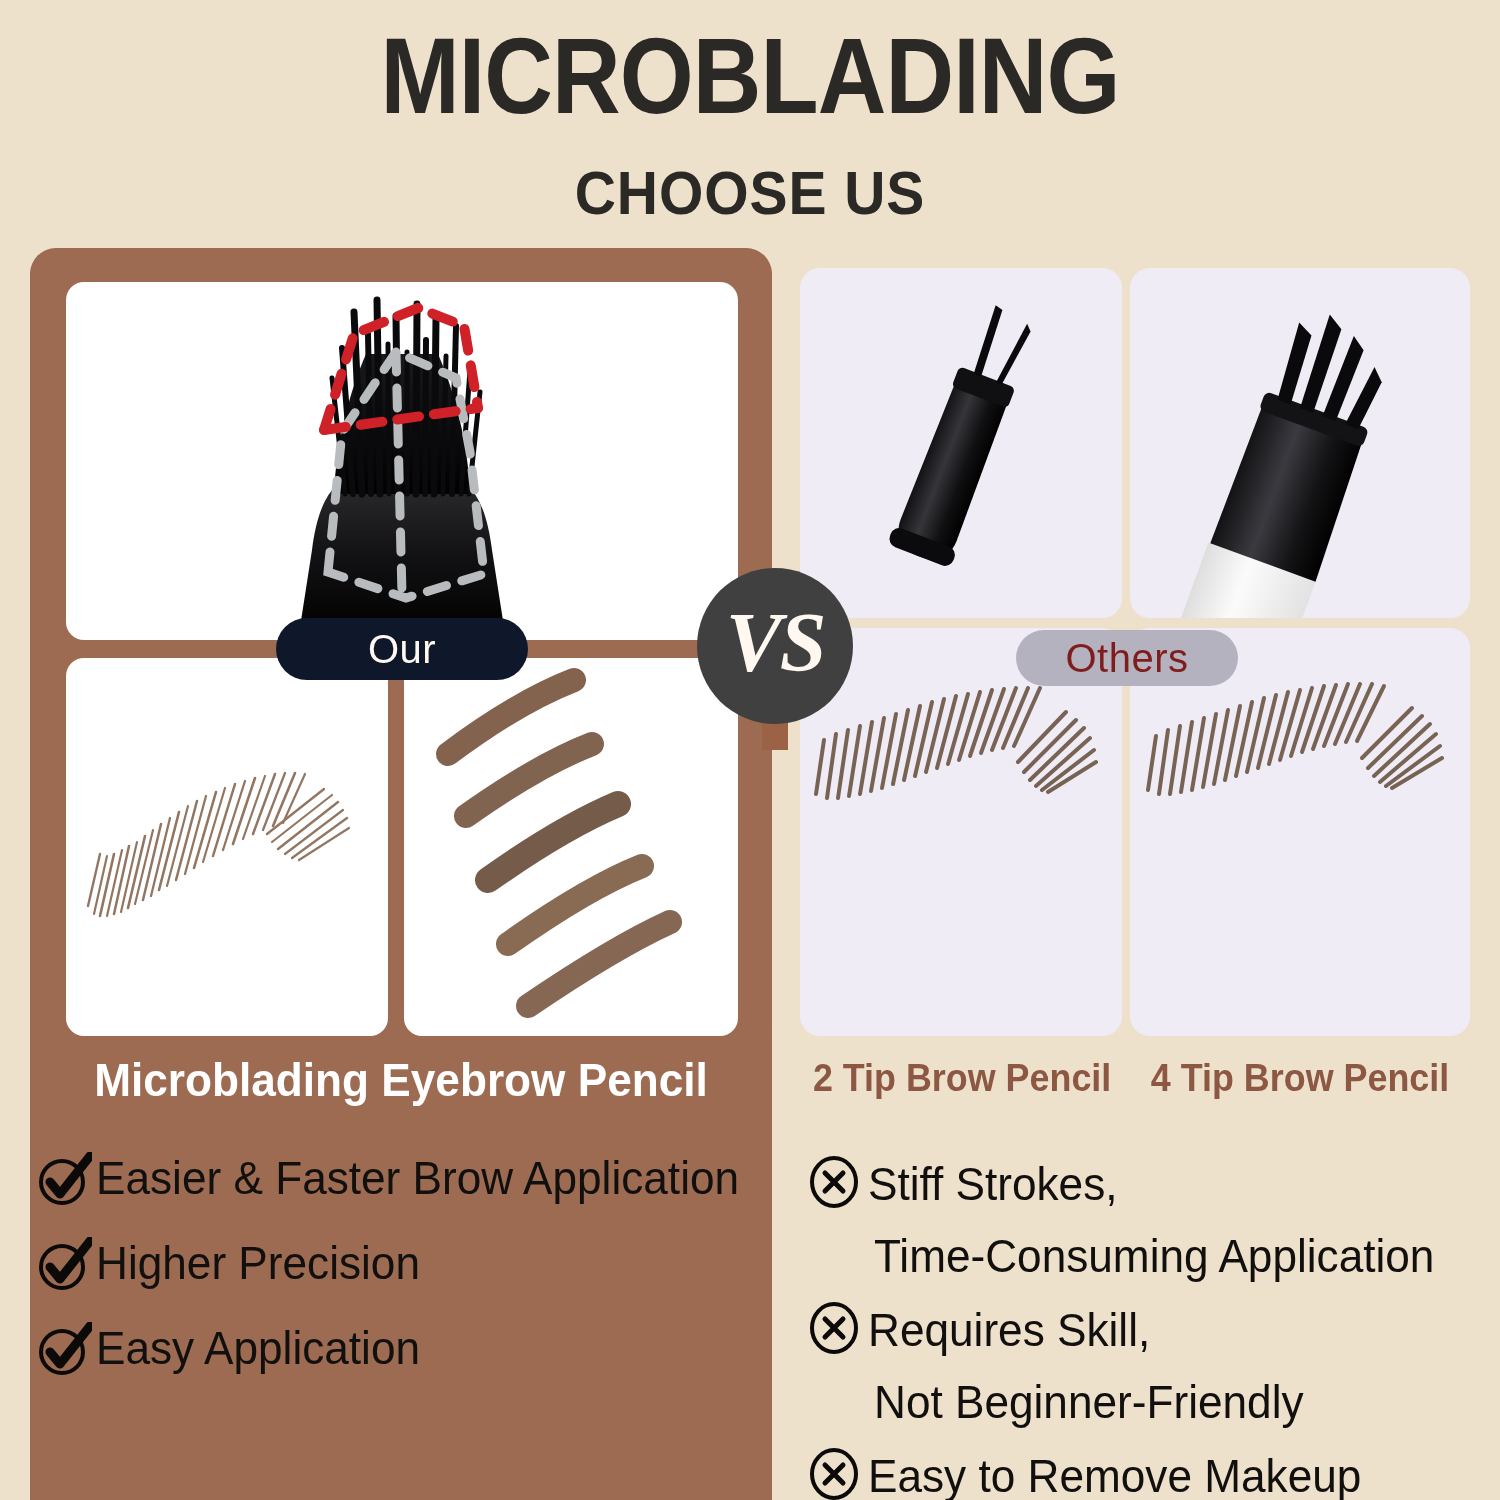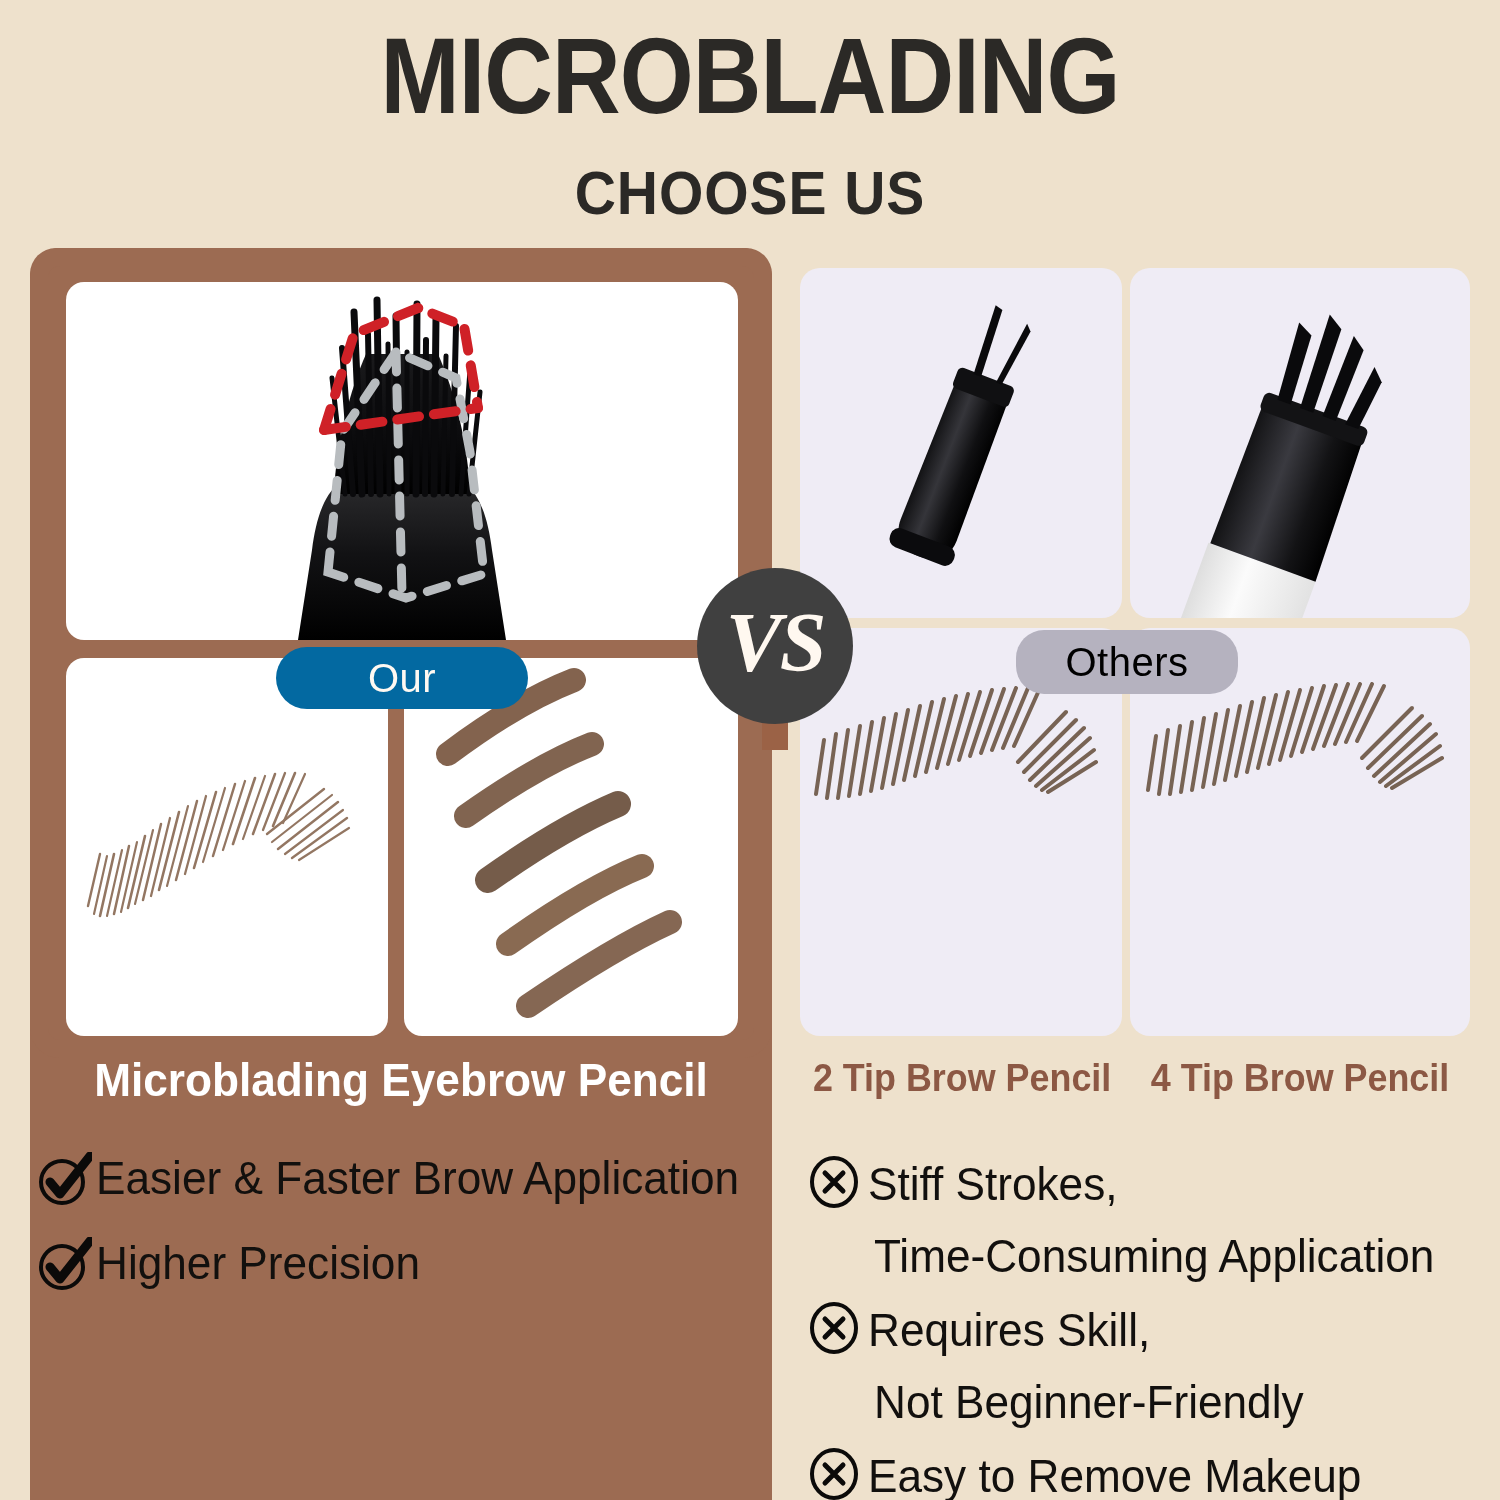--- a/index.html
+++ b/index.html
@@ -51,22 +51,22 @@
   
   .photo-brow{left:66px;top:658px;width:322px;height:378px;}
   
   .photo-swatch{left:404px;top:658px;width:334px;height:378px;}
 
   
   .pen-wrap{position:absolute;left:0;top:0;width:100%;height:100%;}
 
   
   .our-badge{
-    position:absolute;left:276px;top:647px;width:252px;height:62px;
-    background:#0369a1;border-radius:31px;
+    position:absolute;left:276px;top:618px;width:252px;height:62px;
+    background:#0f172a;border-radius:31px;
     display:flex;align-items:center;justify-content:center;
     color:#FFF9F2;font-size:40px;font-weight:normal;
     letter-spacing:0.5px;z-index:8;
   }
 
   
   .vs-stem{
     position:absolute;left:762px;top:640px;width:26px;height:110px;
     background:#9B6246;z-index:6;
   }
@@ -86,24 +86,24 @@
   
   .tile{
     position:absolute;background:#EFECF5;border-radius:20px;overflow:hidden;
   }
   .tile-a{left:800px;top:268px;width:322px;height:350px;}
   .tile-b{left:1130px;top:268px;width:340px;height:350px;}
   .tile-c{left:800px;top:628px;width:322px;height:408px;}
   .tile-d{left:1130px;top:628px;width:340px;height:408px;}
 
   .others-badge{
-    position:absolute;left:1016px;top:630px;width:222px;height:64px;
+    position:absolute;left:1016px;top:630px;width:222px;height:56px;
     background:#B5B2BF;border-radius:28px;
     display:flex;align-items:center;justify-content:center;
-    color:#000000;font-size:40px;letter-spacing:0.5px;z-index:8;
+    color:#7f1d1d;font-size:40px;letter-spacing:0.5px;z-index:8;
   }
 
   
   .cap-left{
     position:absolute;left:30px;top:1052px;width:742px;
     text-align:center;color:#FFFFFF;
     font-size:47px;font-weight:bold;letter-spacing:0px;
     transform:scaleX(0.94);transform-origin:50% 0;white-space:nowrap;
   }
   .cap-r1{
@@ -394,20 +394,29 @@
     <div class="pro-row">
       <span class="ico">
         <svg width="56" height="56" viewBox="0 0 56 56">
           <circle cx="26" cy="30" r="21" fill="none" stroke="#0B0A09" stroke-width="4"></circle>
           <path d="M14 30 L24 42 L54 4" fill="none" stroke="#0B0A09" stroke-width="9" stroke-linecap="round" stroke-linejoin="round"></path>
         </svg>
       </span>
       <span class="pro-text">Higher Precision</span>
     </div>
 
+    <div class="pro-row">
+      <span class="ico">
+        <svg width="56" height="56" viewBox="0 0 56 56">
+          <circle cx="26" cy="30" r="21" fill="none" stroke="#0B0A09" stroke-width="4"></circle>
+          <path d="M14 30 L24 42 L54 4" fill="none" stroke="#0B0A09" stroke-width="9" stroke-linecap="round" stroke-linejoin="round"></path>
+        </svg>
+      </span>
+      <span class="pro-text">Easy Application</span>
+    </div>
 
 
   </div>
 
   <div class="cons">
 
     <div class="con-block">
       <div class="con-row">
         <span class="ico">
           <svg width="56" height="56" viewBox="0 0 56 56">

